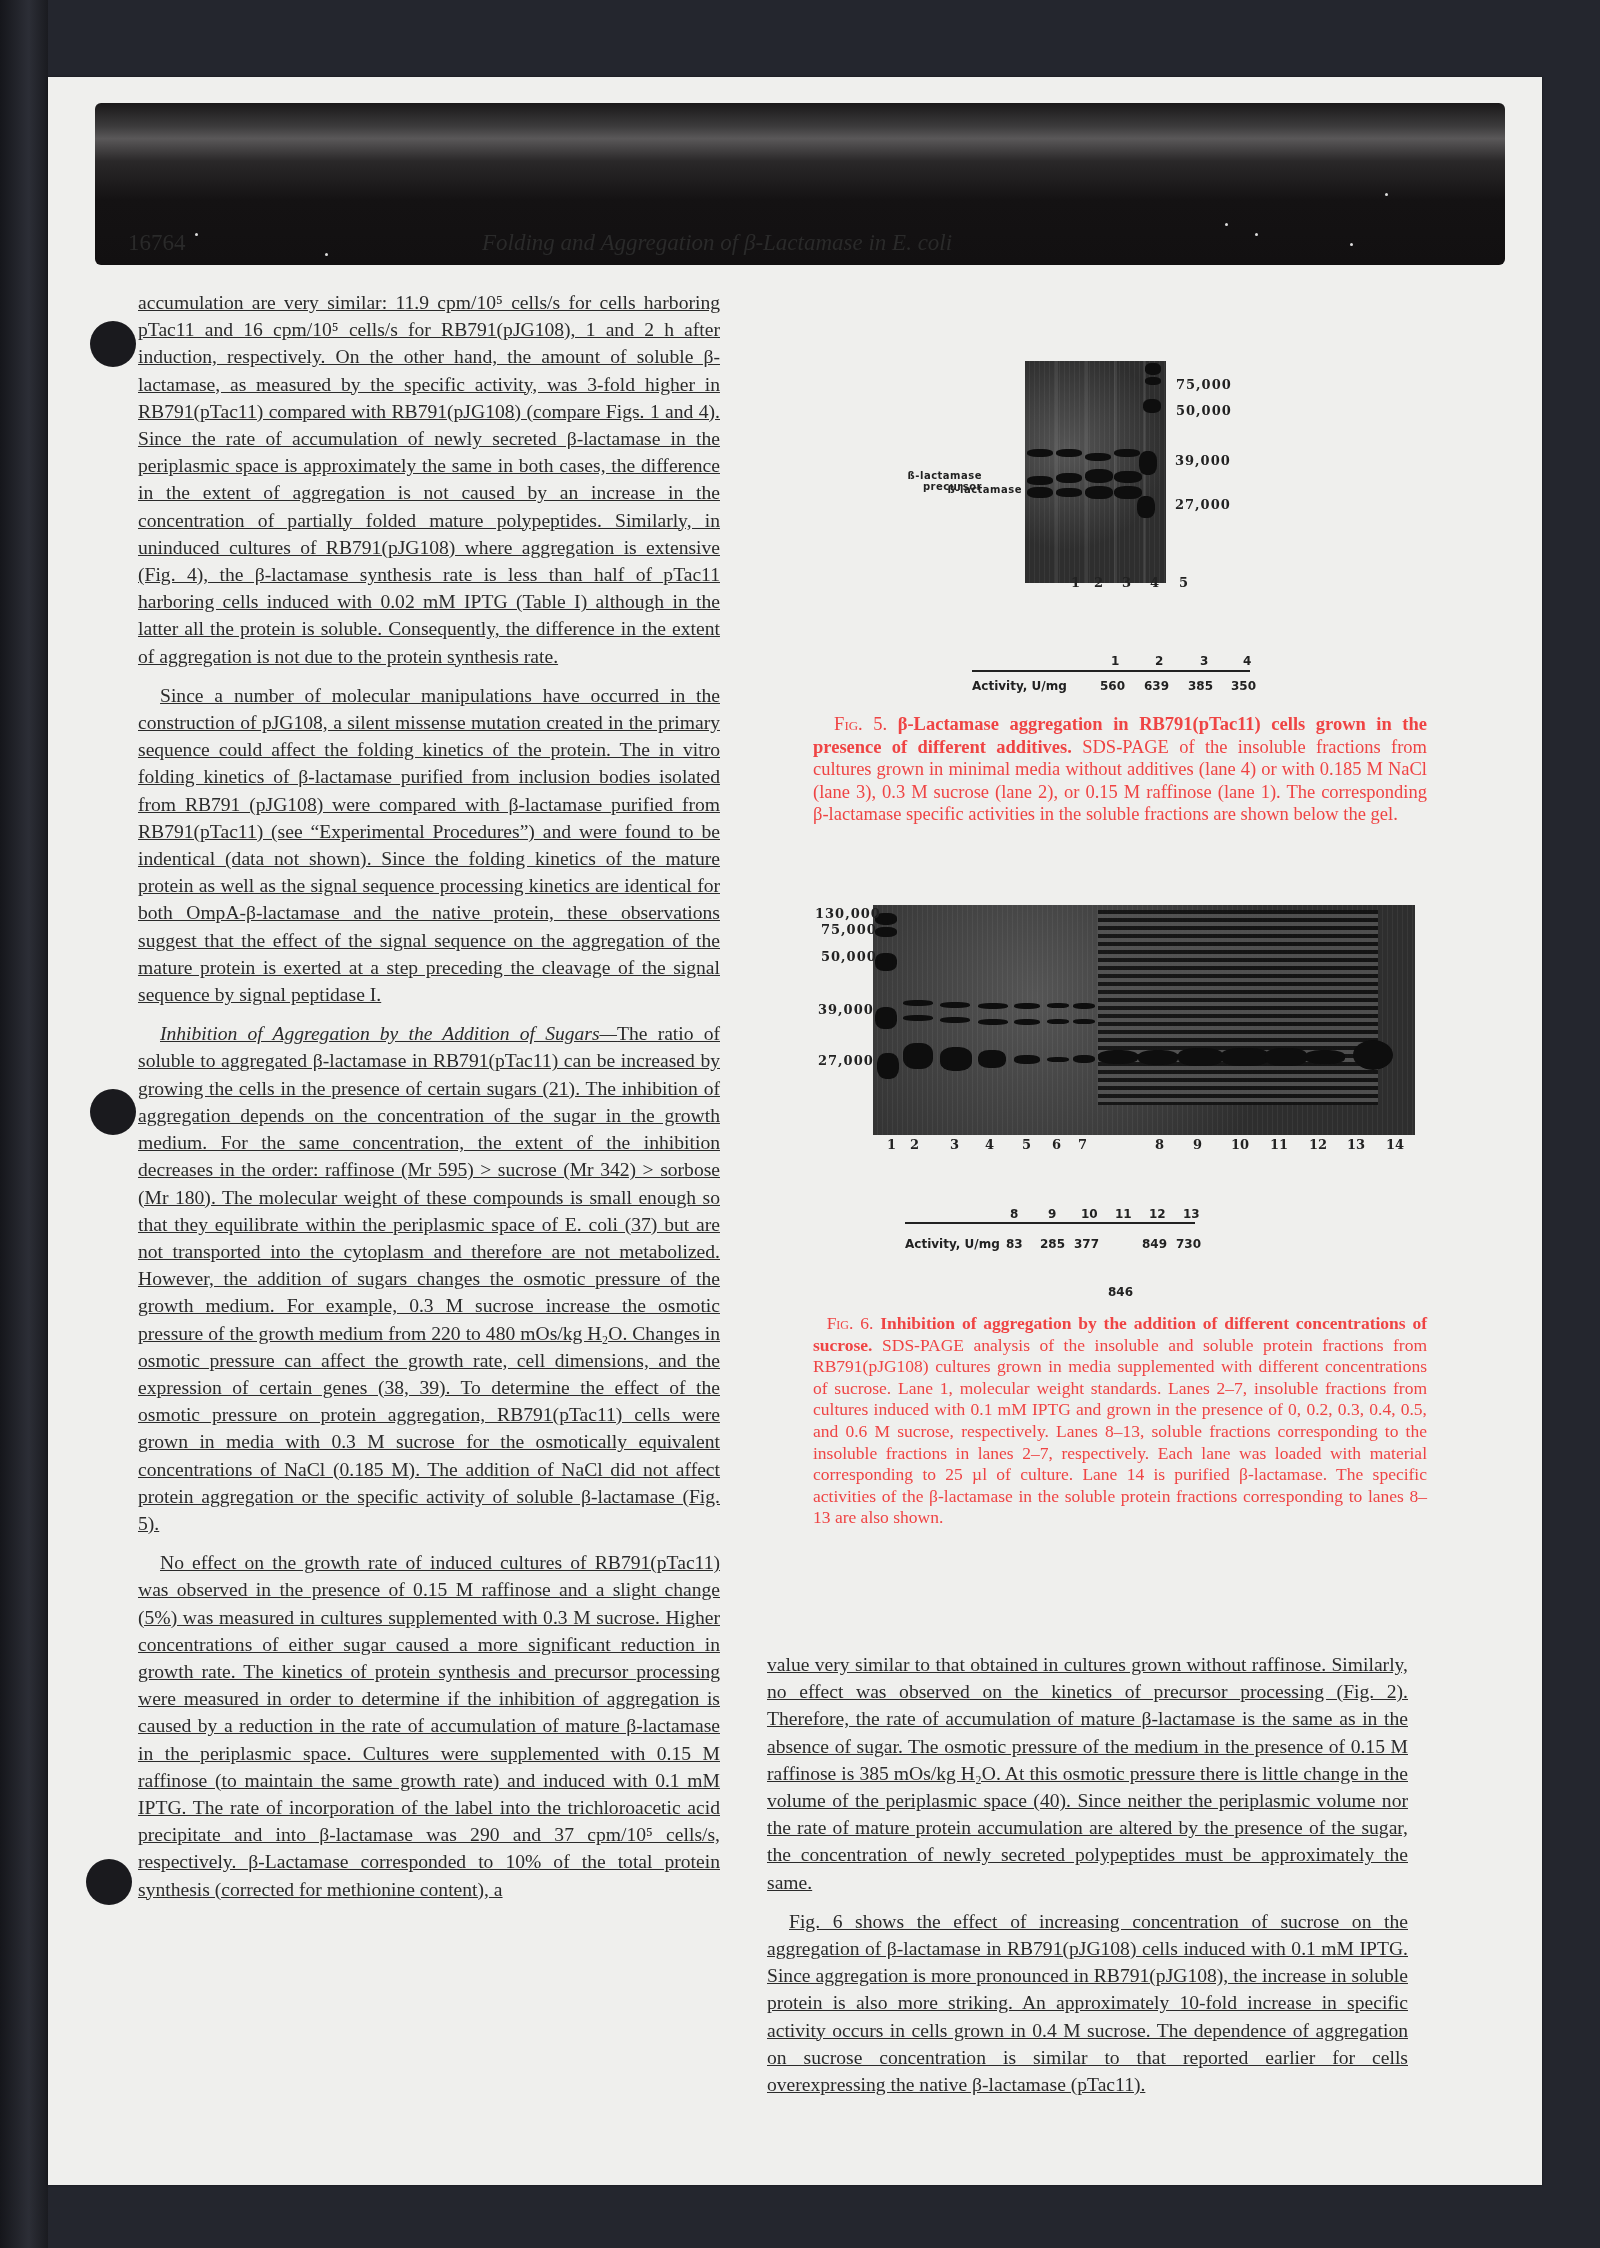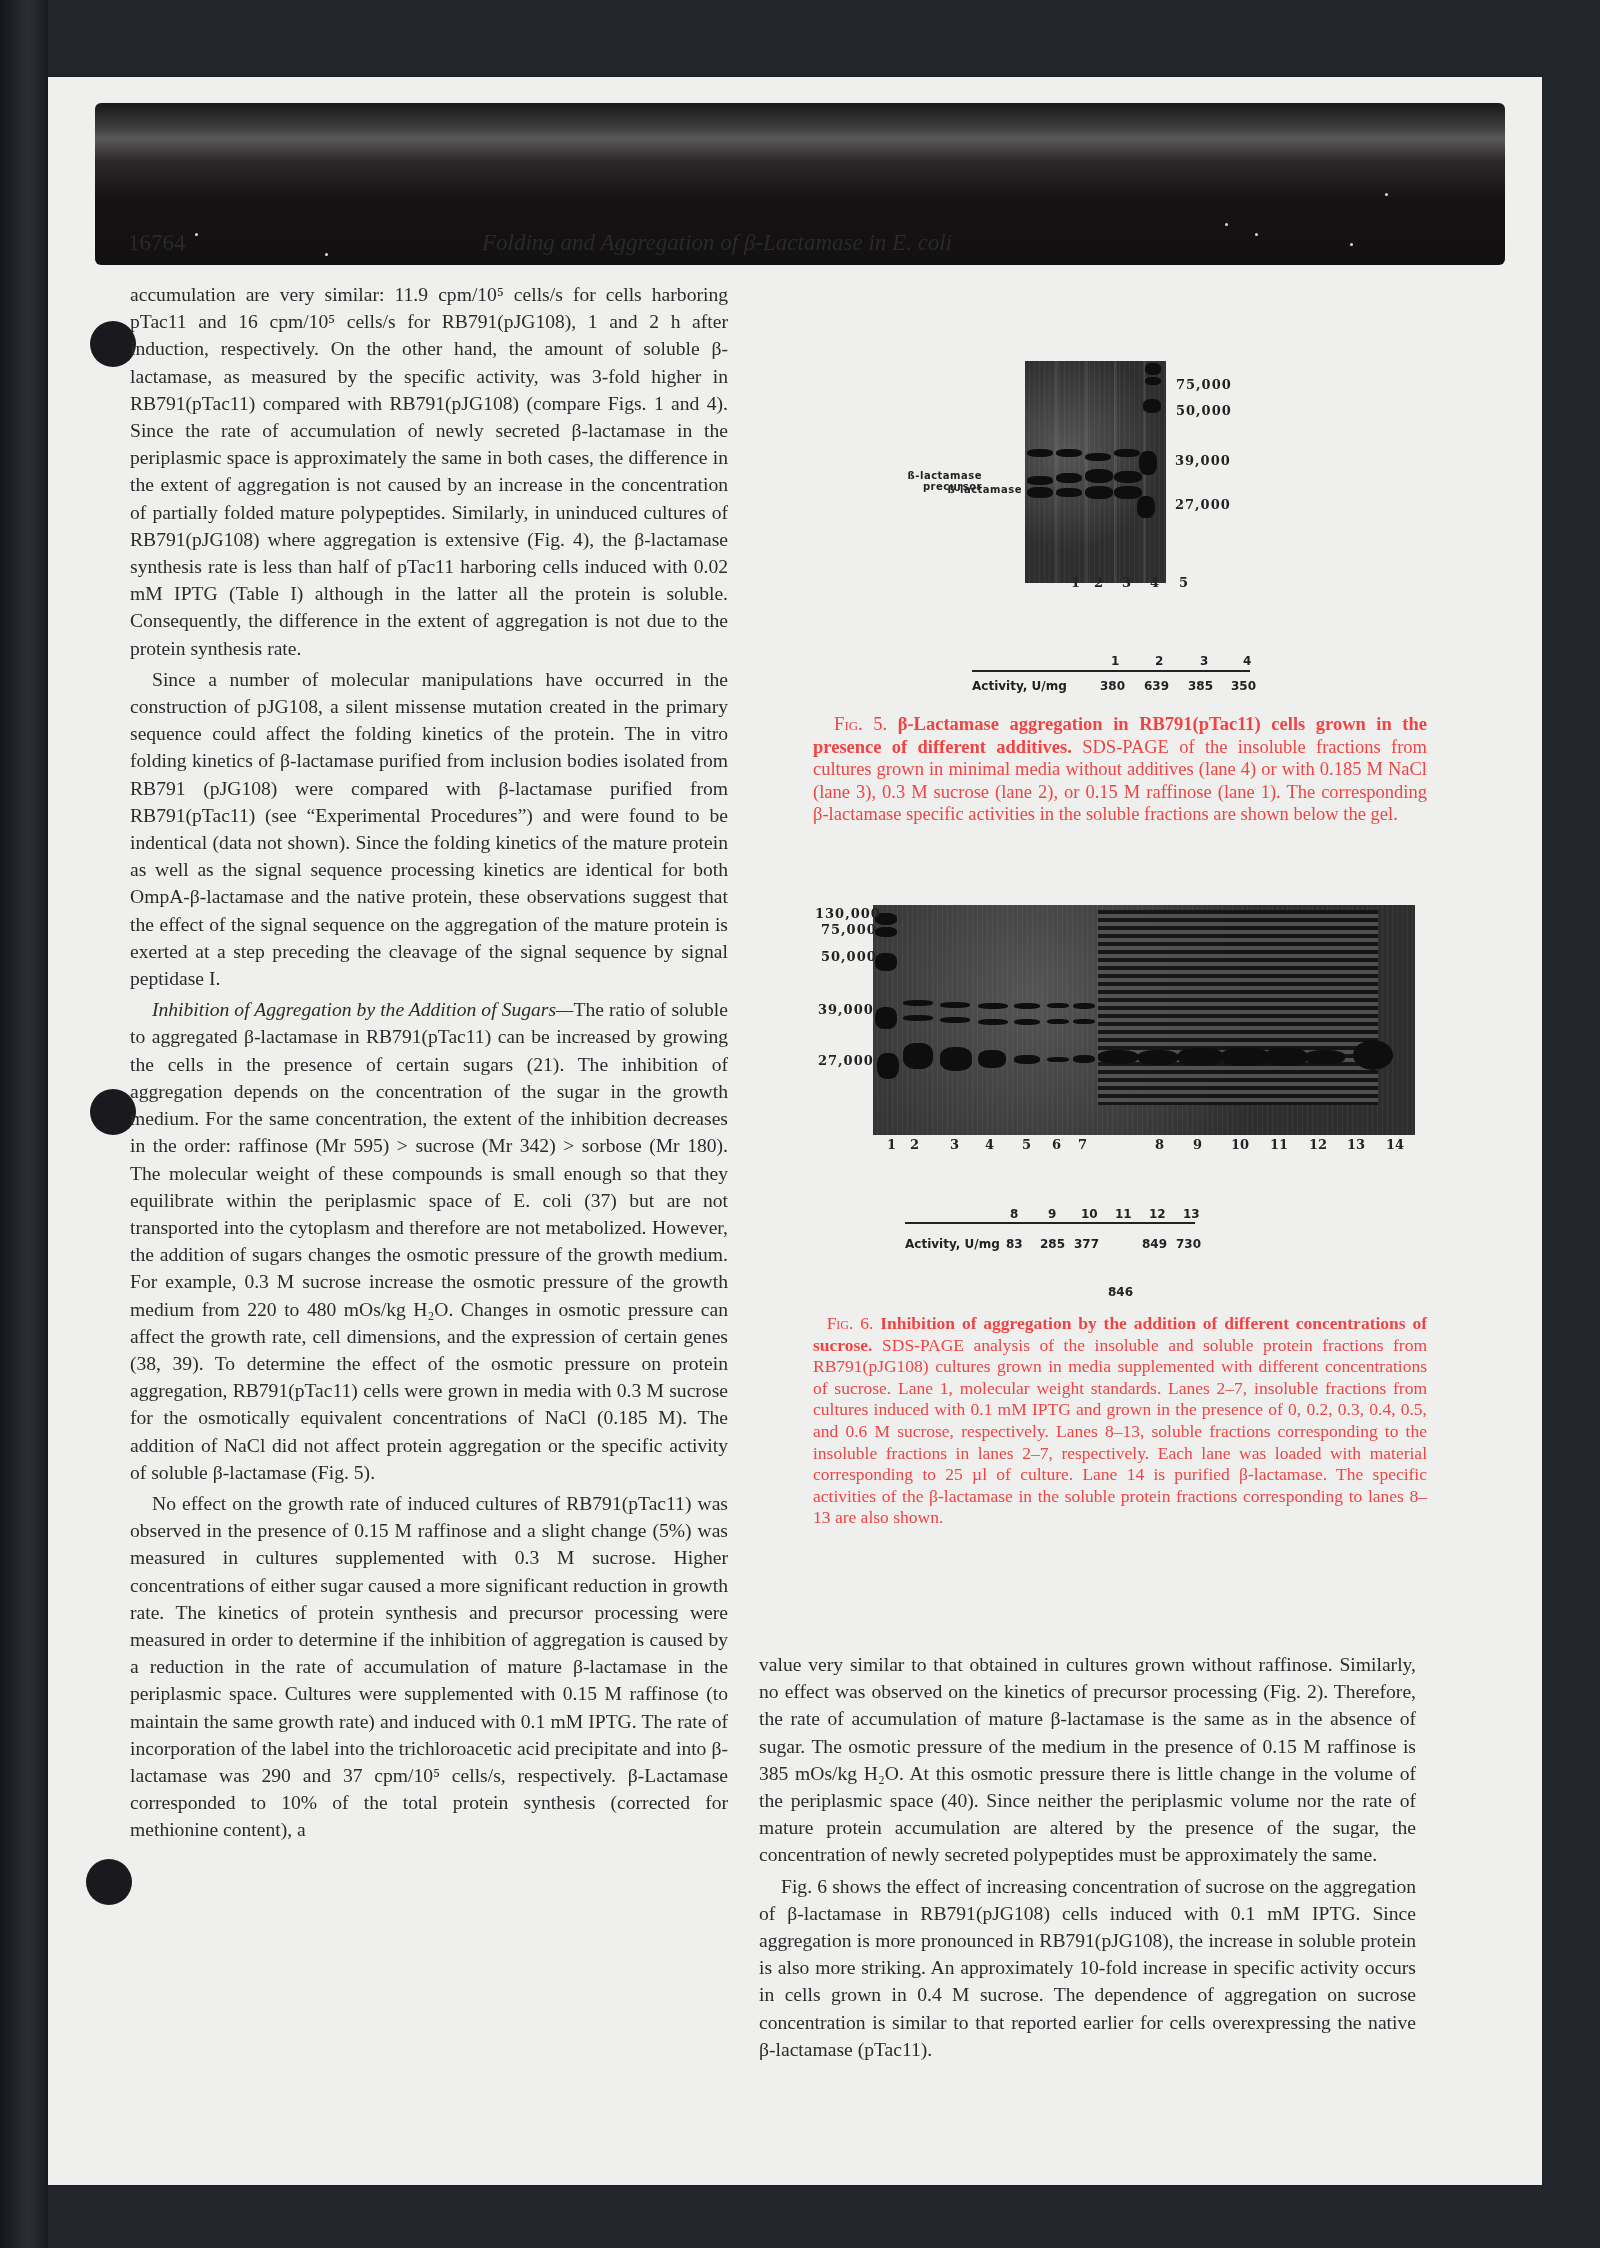--- a/index.html
+++ b/index.html
@@ -32,21 +32,21 @@
     position:absolute; top:230px; left:128px; width:1200px; height:30px;
     font-size:23px;
   }
   .page-number { position:absolute; left:0; top:0; }
   .running-title { position:absolute; left:354px; top:0; font-style:italic; }
 
   .col {
     position:absolute; font-size:19.6px; line-height:27.2px; text-align:justify;
     color:#2b2b2b;
   }
-  .col p { margin:4px; text-indent:0; }
+  .col p { margin:12px; text-indent:0;text-decoration:underline; }
   .col p.indent { text-indent:22px; }
   .col-left { left:126px; top:277px; width:606px; }
   .col-right-bottom { left:755px; top:1572px; width:665px; }
 
   
   .gel {
     position:absolute;
     background:
       repeating-linear-gradient(90deg, rgba(0,0,0,.0) 0px, rgba(0,0,0,.0) 4px, rgba(255,255,255,.05) 4px, rgba(255,255,255,.05) 5px),
       radial-gradient(circle at 30% 40%, #555 0%, #2e2e2e 60%),
@@ -145,21 +145,21 @@
   <span class="lane-num" style="left:1150px;top:575px">4</span>
   <span class="lane-num" style="left:1179px;top:575px">5</span>
 
   <div class="activity-table">
     <div class="rule" style="left:972px;top:670px;width:278px"></div>
     <span style="left:1111px;top:654px">1</span>
     <span style="left:1155px;top:654px">2</span>
     <span style="left:1200px;top:654px">3</span>
     <span style="left:1243px;top:654px">4</span>
     <span style="left:972px;top:679px">Activity, U/mg</span>
-    <span style="left:1100px;top:679px">380</span>
+    <span style="left:1100px;top:679px">560</span>
     <span style="left:1144px;top:679px">639</span>
     <span style="left:1188px;top:679px">385</span>
     <span style="left:1231px;top:679px">350</span>
   </div>
 
   <div class="caption fig5-caption">
     &nbsp;&nbsp;<span class="fig-label">Fig. 5.</span>
     <span class="bold">β-Lactamase aggregation in RB791(pTac11) cells grown in the presence of different additives.</span>
     <span>SDS-PAGE of the insoluble fractions from cultures grown in minimal media without additives (lane 4) or with 0.185 M NaCl (lane 3), 0.3 M sucrose (lane 2), or 0.15 M raffinose (lane 1). The corresponding β-lactamase specific activities in the soluble fractions are shown below the gel.</span>
   </div>

